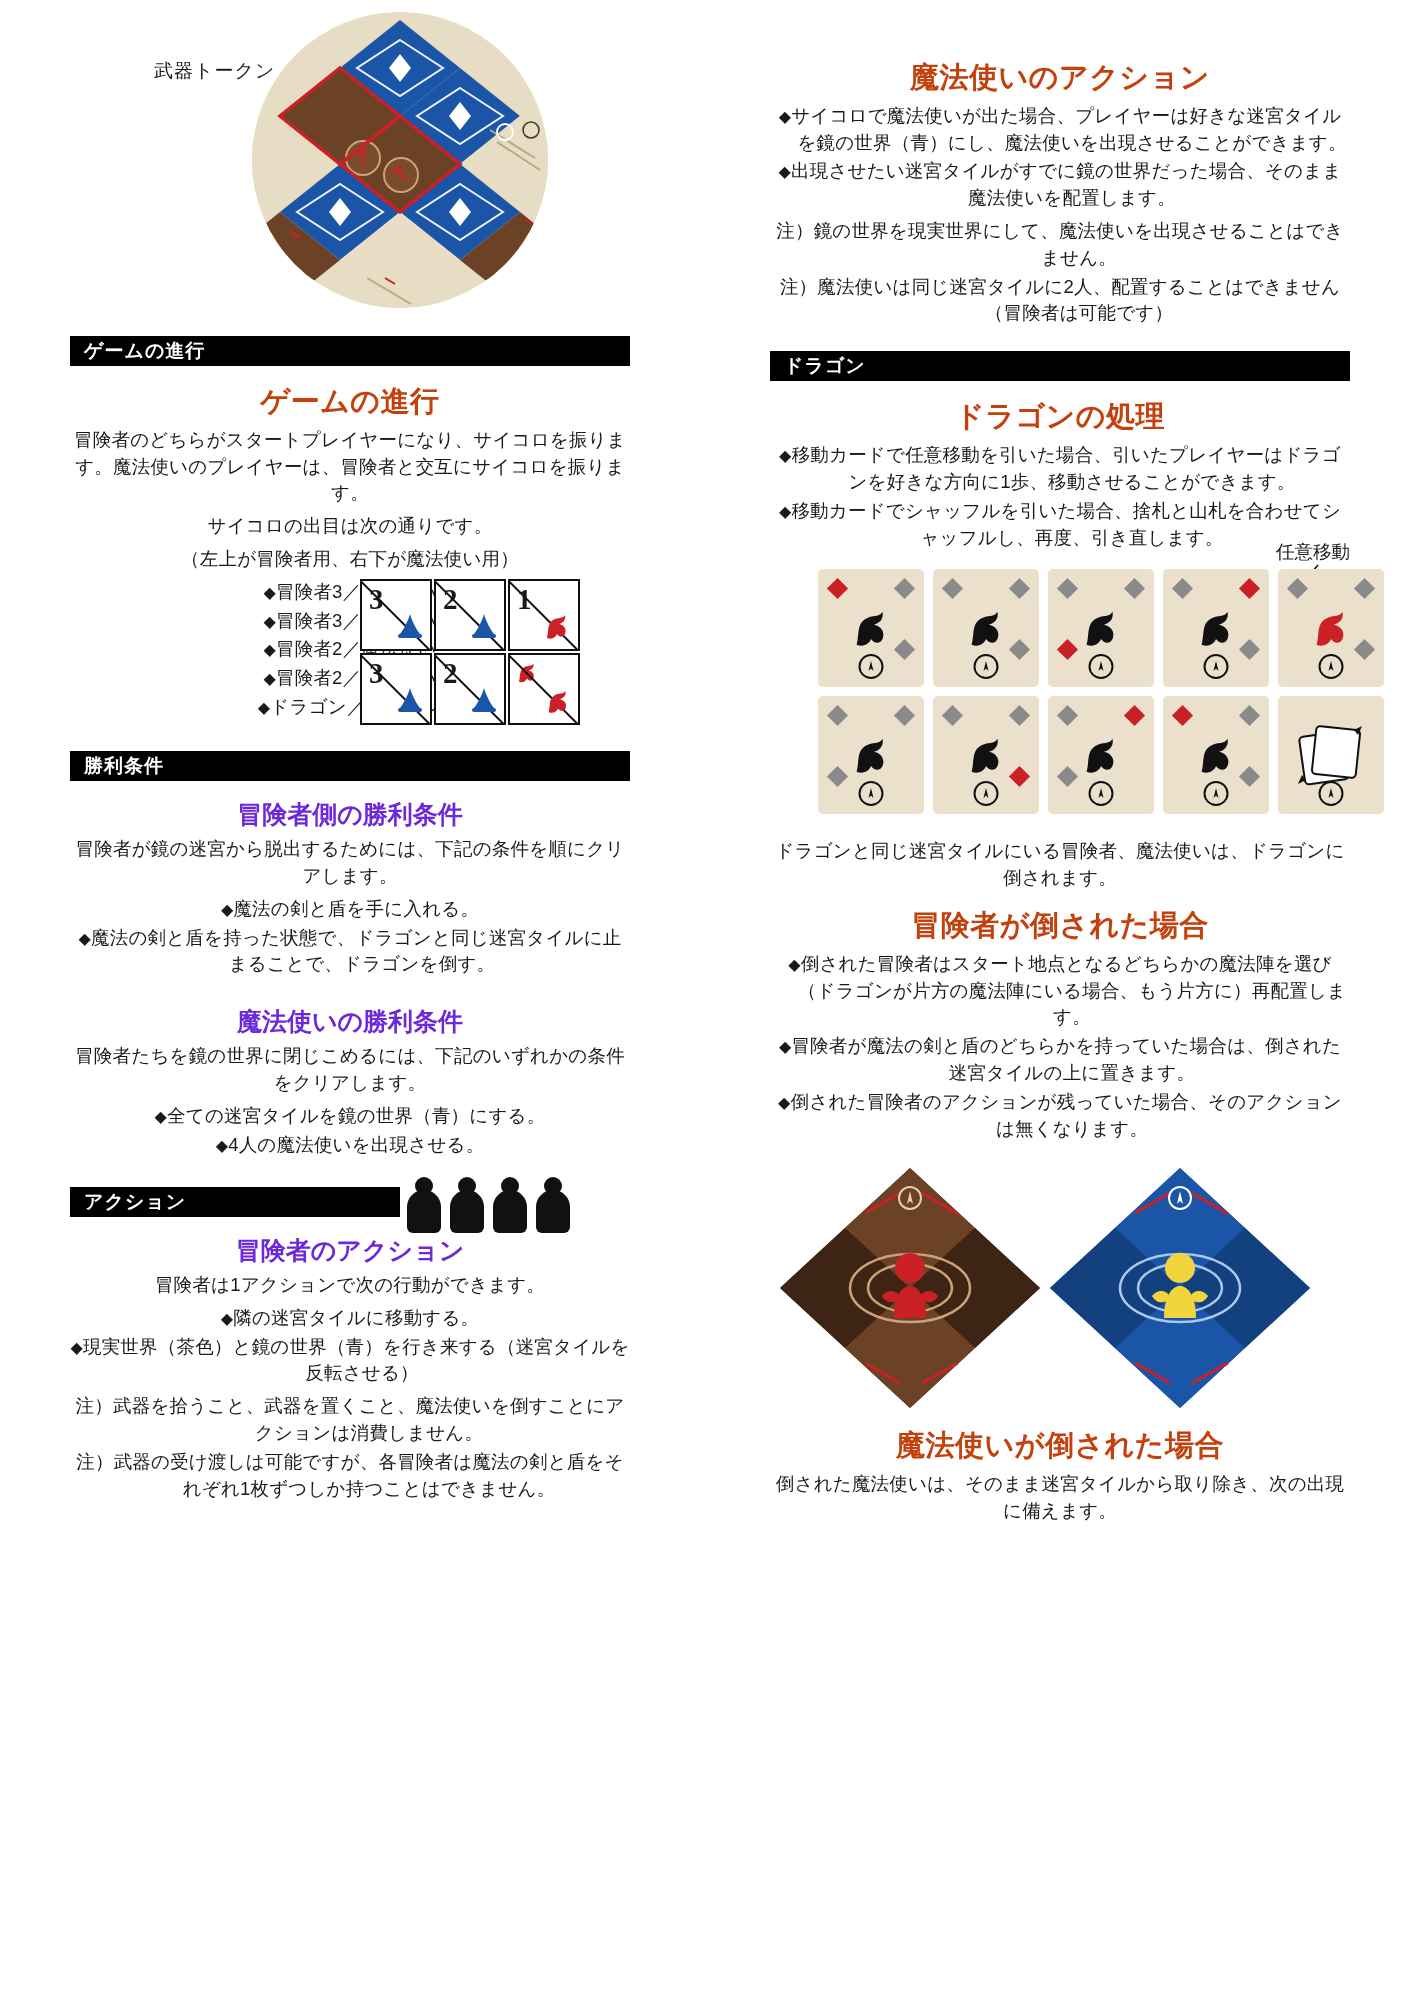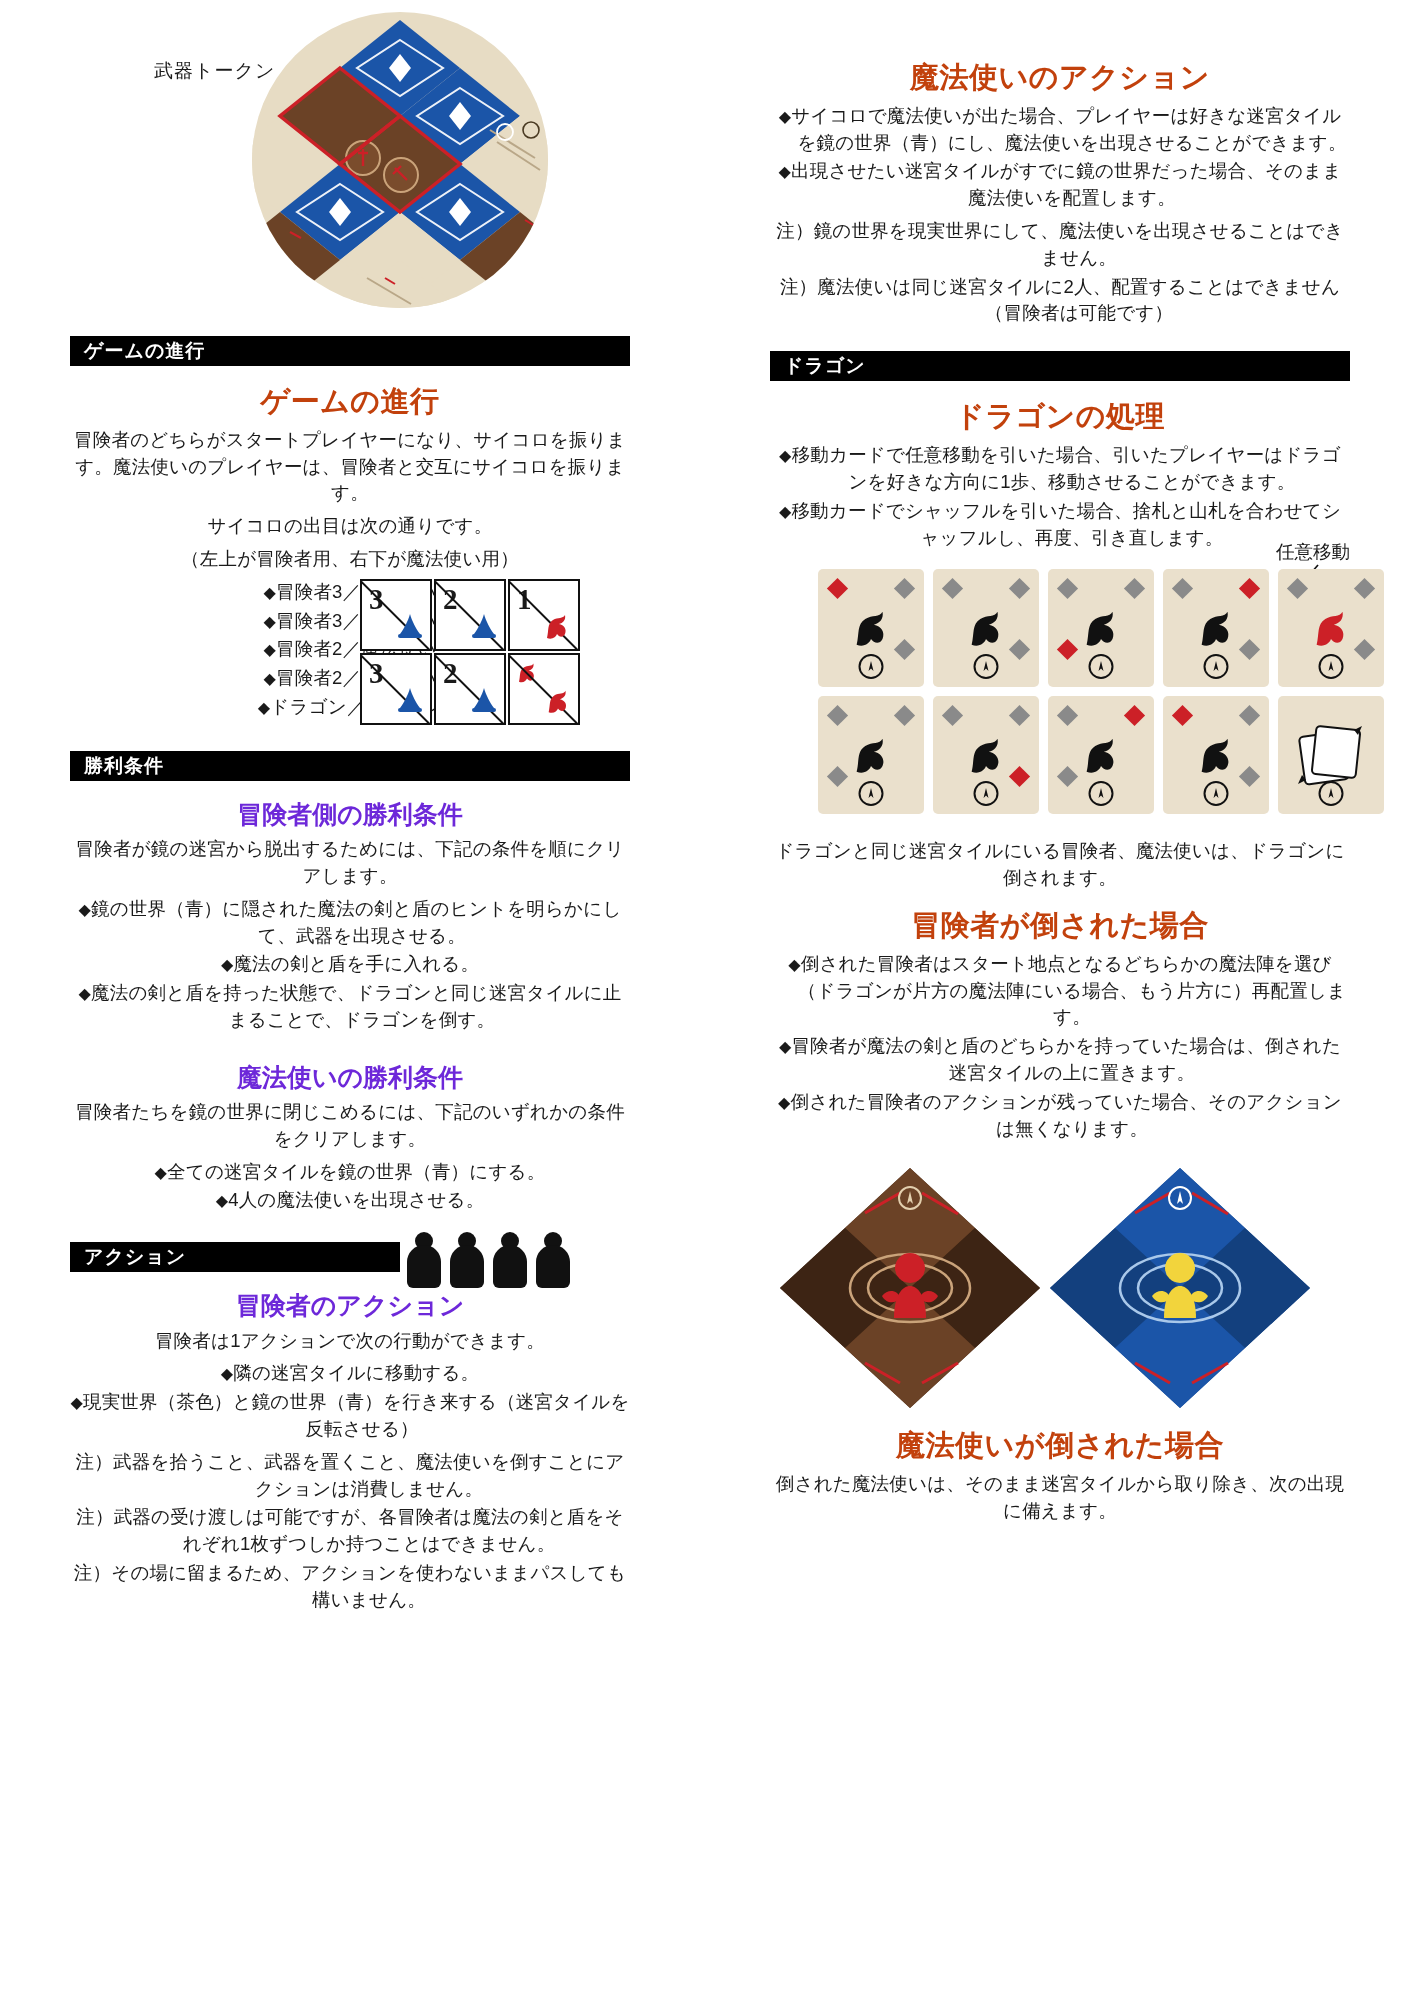--- a/index.html
+++ b/index.html
@@ -317,21 +317,20 @@
 
     <div class="gap-m"></div>
 
     <div class="bar">
       <span class="bar-label">勝利条件</span>
     </div>
 
     <h3 class="subhead">冒険者側の勝利条件</h3>
     <p class="body">冒険者が鏡の迷宮から脱出するためには、下記の条件を順にクリアします。</p>
     <ul class="list">
-      <li><span class="mk">◆</span><span>鏡の世界（青）に隠された魔法の剣と盾のヒントを明らかにして、武器を出現させる。</span></li>
       <li><span class="mk">◆</span><span>魔法の剣と盾を手に入れる。</span></li>
       <li><span class="mk">◆</span><span>魔法の剣と盾を持った状態で、ドラゴンと同じ迷宮タイルに止まることで、ドラゴンを倒す。</span></li>
     </ul>
 
     <div class="gap-m"></div>
 
     <h3 class="subhead">魔法使いの勝利条件</h3>
     <p class="body">冒険者たちを鏡の世界に閉じこめるには、下記のいずれかの条件をクリアします。</p>
     <ul class="list">
       <li><span class="mk">◆</span><span>全ての迷宮タイルを鏡の世界（青）にする。</span></li>
@@ -365,21 +364,20 @@
     </div>
 
     <h3 class="subhead">冒険者のアクション</h3>
     <p class="body">冒険者は1アクションで次の行動ができます。</p>
     <ul class="list">
       <li><span class="mk">◆</span><span>隣の迷宮タイルに移動する。</span></li>
       <li><span class="mk">◆</span><span>現実世界（茶色）と鏡の世界（青）を行き来する（迷宮タイルを反転させる）</span></li>
     </ul>
     <p class="note">注）武器を拾うこと、武器を置くこと、魔法使いを倒すことにアクションは消費しません。</p>
     <p class="note">注）武器の受け渡しは可能ですが、各冒険者は魔法の剣と盾をそれぞれ1枚ずつしか持つことはできません。</p>
-    <p class="note">注）その場に留まるため、アクションを使わないままパスしても構いません。</p>
   </div>
 
   <div class="col col-right" style="top:60px;">
 
     <h2 class="head">魔法使いのアクション</h2>
     <ul class="list">
       <li><span class="mk">◆</span><span>サイコロで魔法使いが出た場合、プレイヤーは好きな迷宮タイルを鏡の世界（青）にし、魔法使いを出現させることができます。</span></li>
       <li><span class="mk">◆</span><span>出現させたい迷宮タイルがすでに鏡の世界だった場合、そのまま魔法使いを配置します。</span></li>
     </ul>
     <p class="note">注）鏡の世界を現実世界にして、魔法使いを出現させることはできません。</p>

